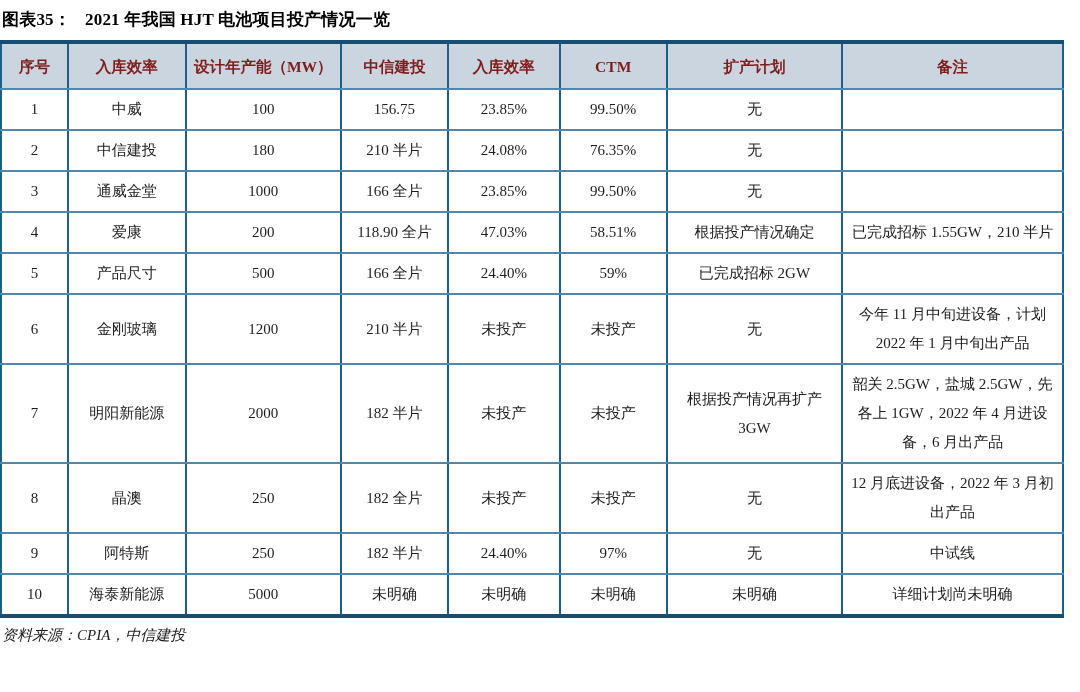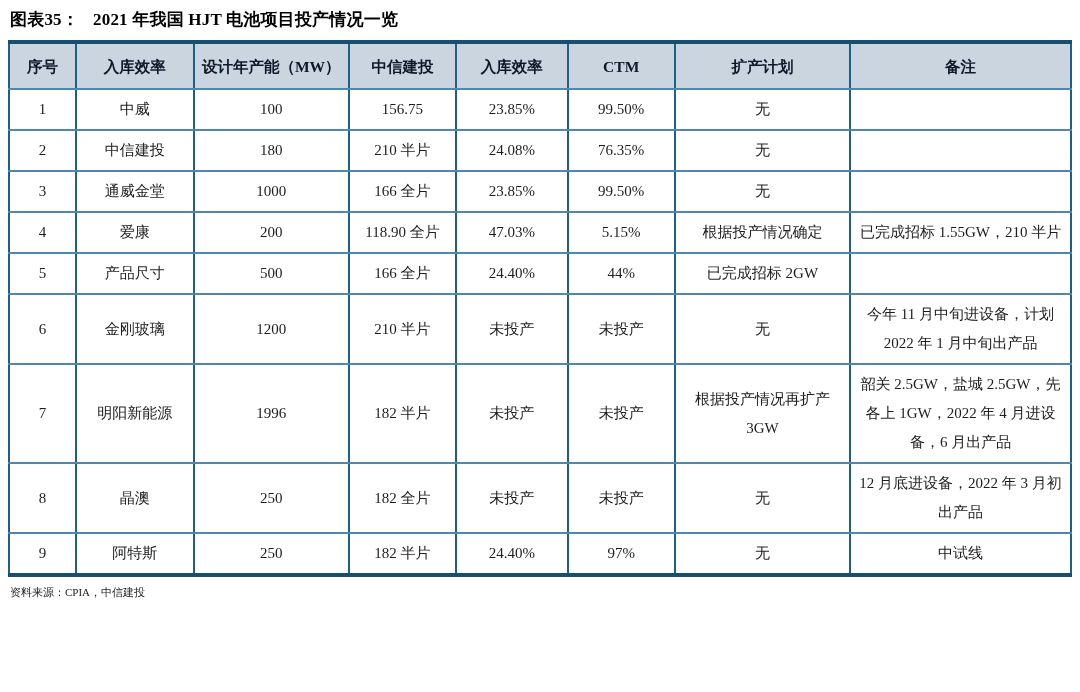--- a/index.html
+++ b/index.html
@@ -8,21 +8,21 @@
     background: #ffffff;
     width: 1080px;
     height: 692px;
     overflow: hidden;
     font-family: "Liberation Serif", "DejaVu Serif", serif;
   }
   .page {
     box-sizing: border-box;
     width: 1080px;
     height: 692px;
-    padding: 5px 7px 0 8px;
+    padding: 5px 7px 0 0;
   }
   .figure-title {
     font-size: 17px;
     font-weight: bold;
     color: #000000;
     margin: 3px 0 9px 2px;
     letter-spacing: 0.2px;
   }
   .figure-title .label { margin-right: 14px; }
   table.hjt {
@@ -42,36 +42,37 @@
     text-align: center;
     vertical-align: middle;
     font-size: 15px;
     color: #1d1d1d;
     padding: 5px 4px;
     line-height: 29px;
     word-break: break-word;
   }
   table.hjt th {
     background: #cbd5df;
-    color: #0f172a;
+    color: #7f1d1d;
     font-weight: bold;
     font-size: 15.5px;
     height: 34px;
   }
   col.c0 { width: 6.3%; }
   col.c1 { width: 11.1%; }
   col.c2 { width: 14.6%; }
   col.c3 { width: 10.1%; }
   col.c4 { width: 10.5%; }
   col.c5 { width: 10.1%; }
   col.c6 { width: 16.5%; }
   col.c7 { width: 20.8%; }
   .source-note {
     margin: 8px 0 0 2px;
-    font-size: 11px;
+    font-style: italic;
+    font-size: 15px;
     color: #1c1c1c;
   }
 </style>
 </head>
 <body>
 
 <div class="page">
 
   <div class="figure-title">
     <span class="label">图表35：</span><span>2021 年我国 HJT 电池项目投产情况一览</span>
@@ -130,48 +131,48 @@
           <td>99.50%</td>
           <td>无</td>
           <td></td>
         </tr>
         <tr>
           <td>4</td>
           <td>爱康</td>
           <td>200</td>
           <td>118.90 全片</td>
           <td>47.03%</td>
-          <td>5.15%</td>
+          <td>58.51%</td>
           <td>根据投产情况确定</td>
           <td>已完成招标 1.55GW，210 半片</td>
         </tr>
         <tr>
           <td>5</td>
           <td>产品尺寸</td>
           <td>500</td>
           <td>166 全片</td>
           <td>24.40%</td>
-          <td>44%</td>
+          <td>59%</td>
           <td>已完成招标 2GW</td>
           <td></td>
         </tr>
         <tr>
           <td>6</td>
           <td>金刚玻璃</td>
           <td>1200</td>
           <td>210 半片</td>
           <td>未投产</td>
           <td>未投产</td>
           <td>无</td>
           <td>今年 11 月中旬进设备，计划 2022 年 1 月中旬出产品</td>
         </tr>
         <tr>
           <td>7</td>
           <td>明阳新能源</td>
-          <td>1996</td>
+          <td>2000</td>
           <td>182 半片</td>
           <td>未投产</td>
           <td>未投产</td>
           <td>根据投产情况再扩产 3GW</td>
           <td>韶关 2.5GW，盐城 2.5GW，先各上 1GW，2022 年 4 月进设备，6 月出产品</td>
         </tr>
         <tr>
           <td>8</td>
           <td>晶澳</td>
           <td>250</td>
@@ -184,18 +185,28 @@
         <tr>
           <td>9</td>
           <td>阿特斯</td>
           <td>250</td>
           <td>182 半片</td>
           <td>24.40%</td>
           <td>97%</td>
           <td>无</td>
           <td>中试线</td>
         </tr>
+        <tr>
+          <td>10</td>
+          <td>海泰新能源</td>
+          <td>5000</td>
+          <td>未明确</td>
+          <td>未明确</td>
+          <td>未明确</td>
+          <td>未明确</td>
+          <td>详细计划尚未明确</td>
+        </tr>
       </tbody>
   </table>
 
   <div class="source-note">资料来源：CPIA，中信建投</div>
 
 </div>
 
 </body></html>

